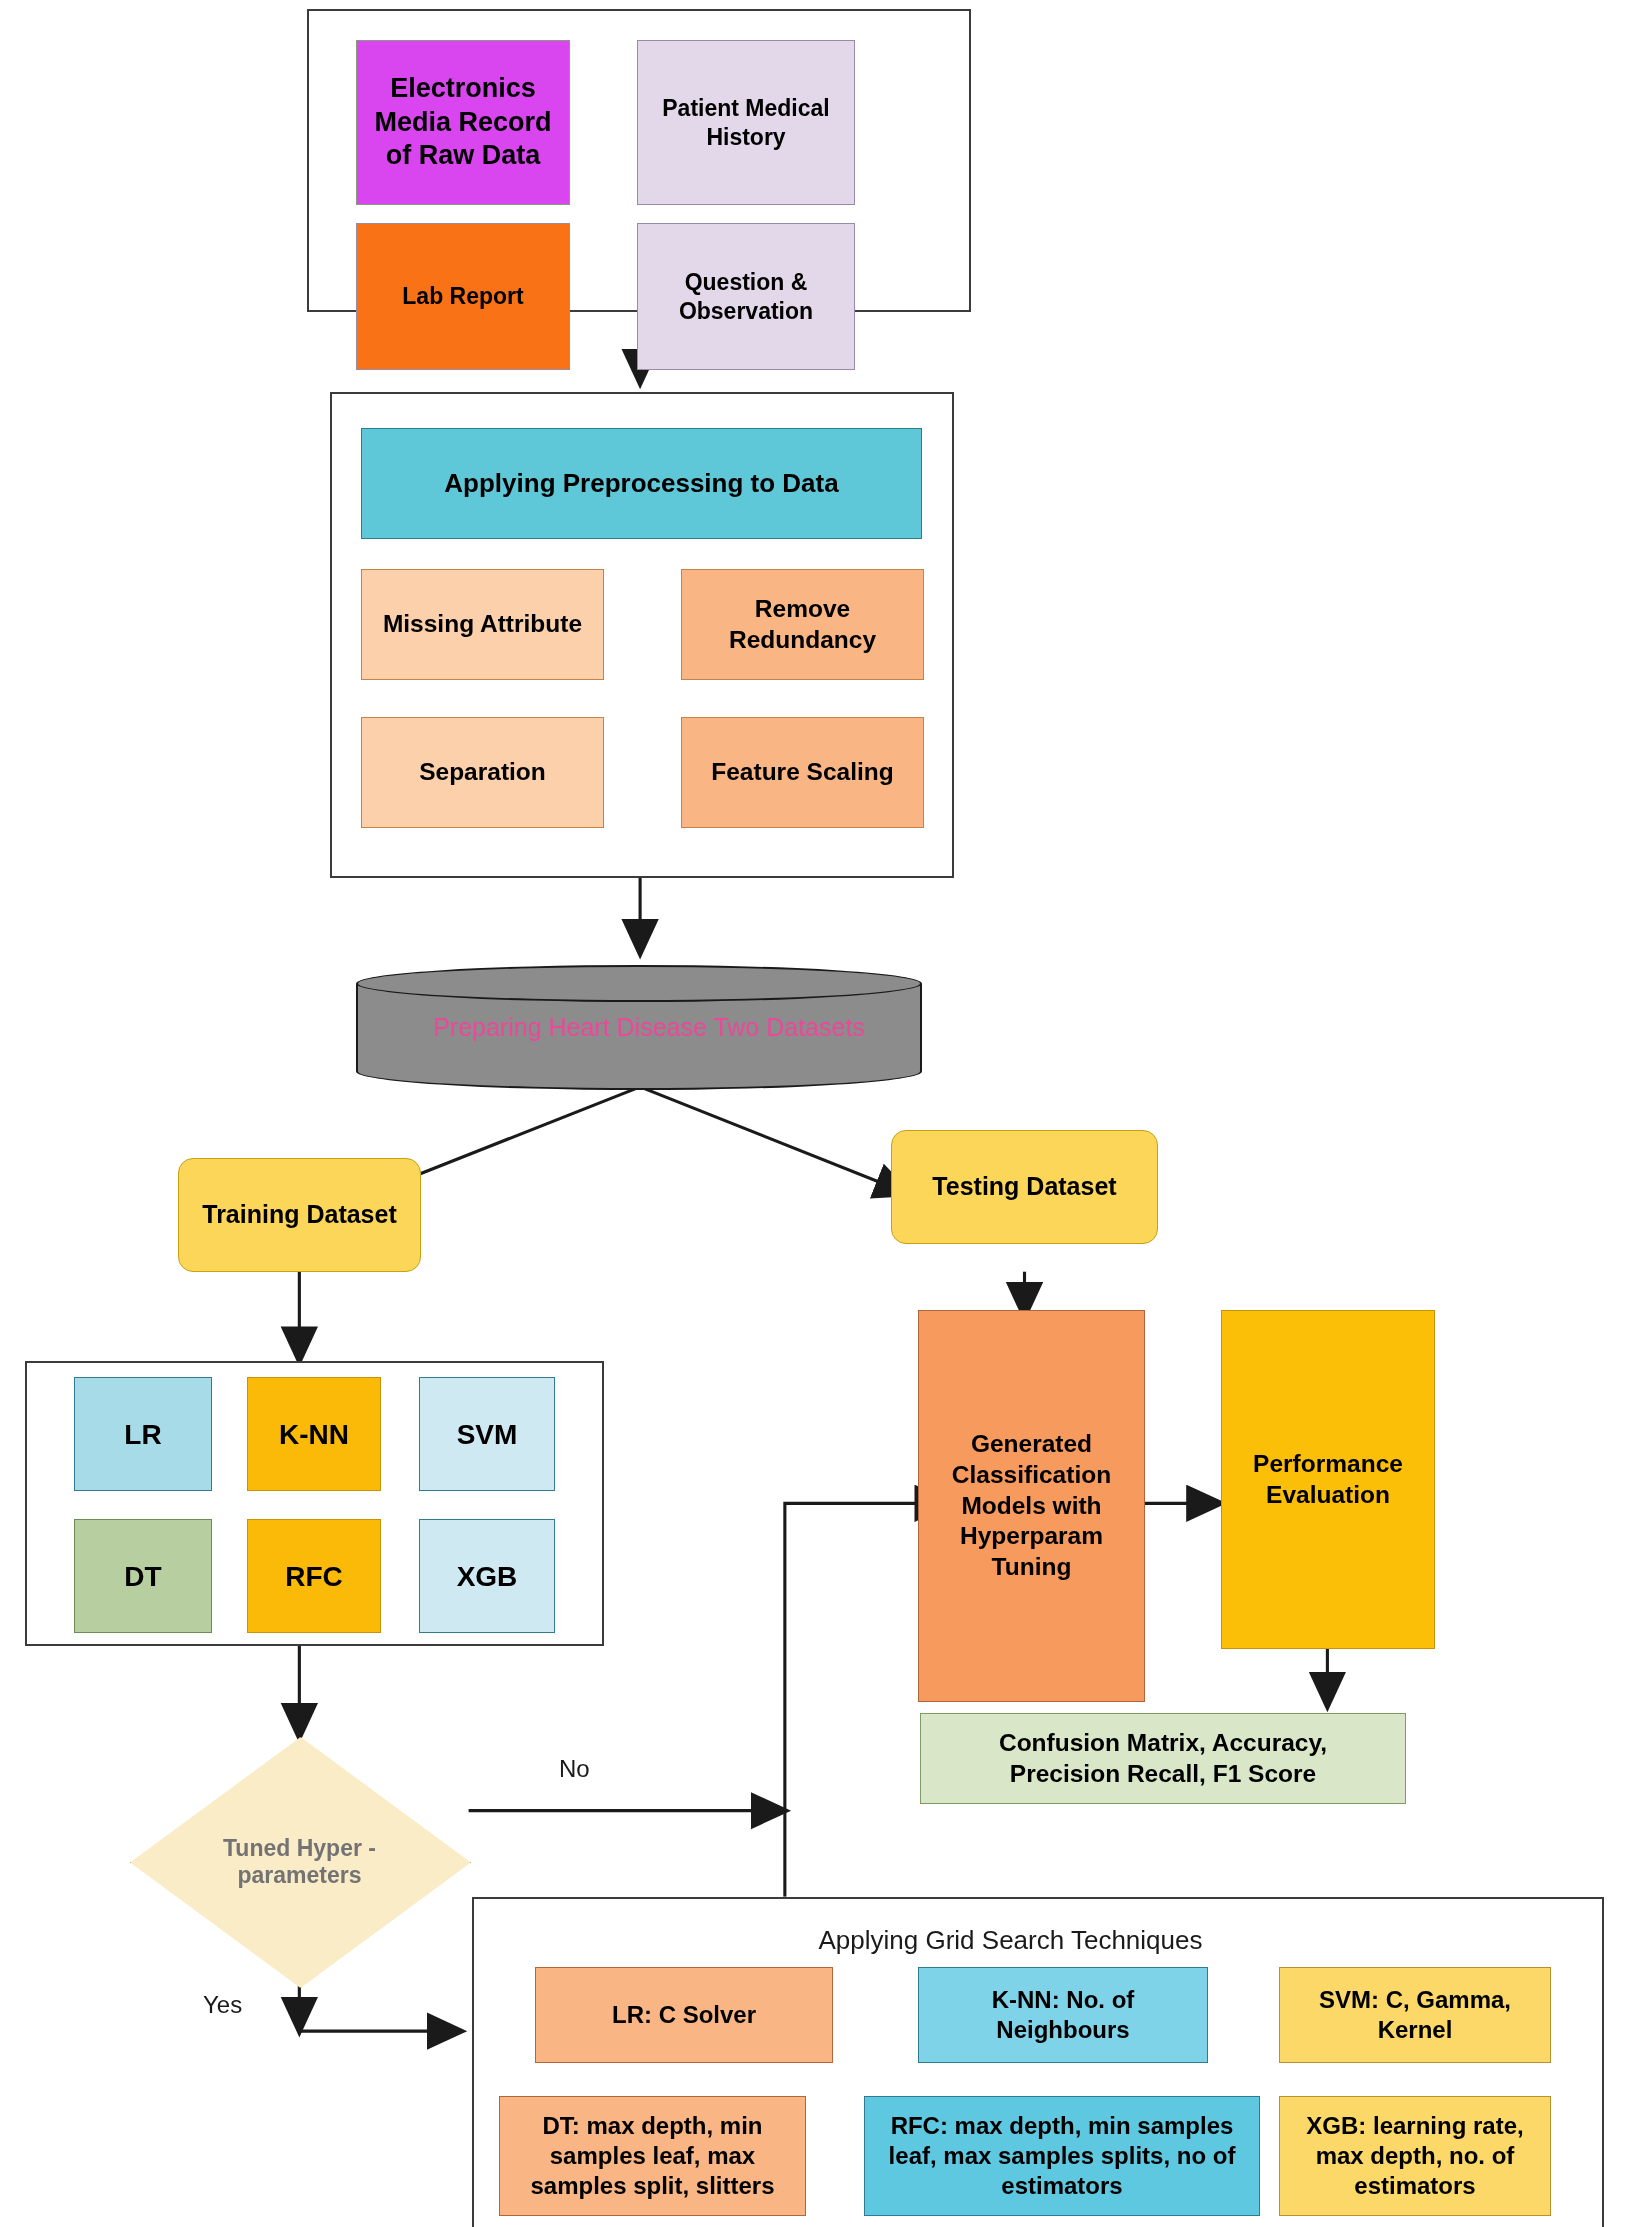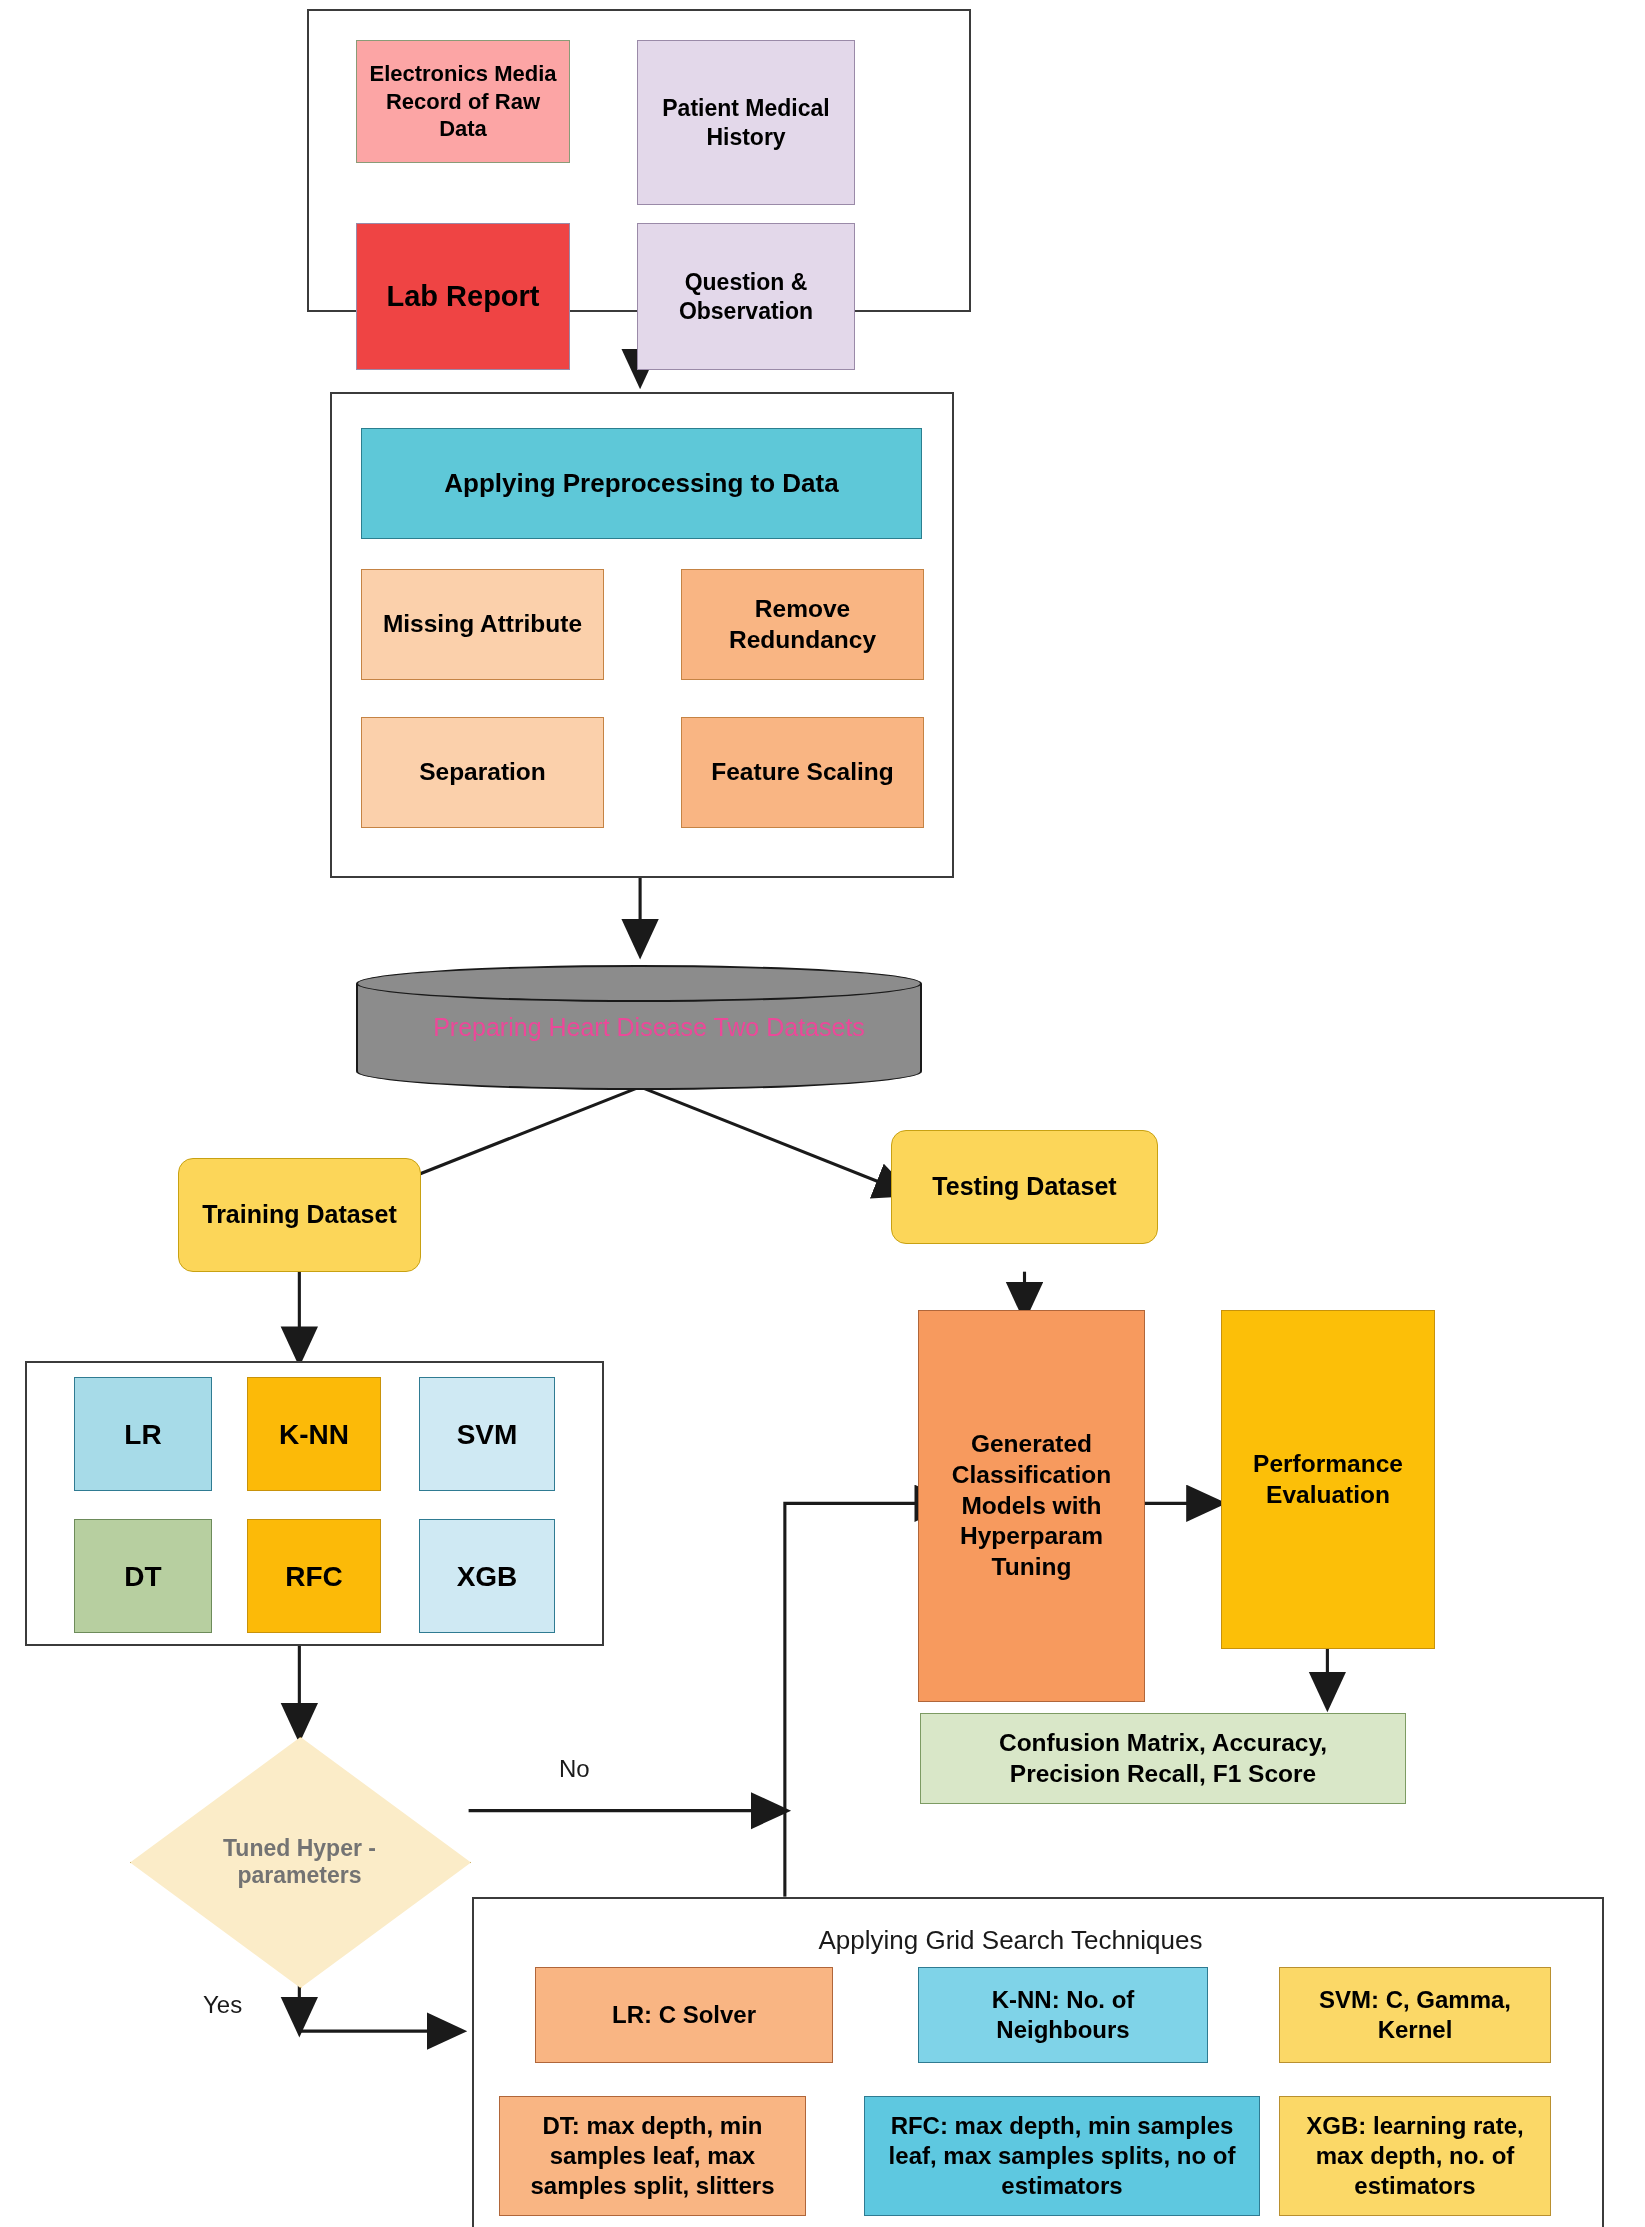--- a/index.html
+++ b/index.html
@@ -69,27 +69,27 @@
 
       <path d="M672,4230 L672,4560" marker-end="url(#ah)"></path>
       <path d="M672,4560 L1035,4560" marker-end="url(#ah)"></path>
 
       <line x1="1762" y1="4065" x2="1762" y2="4258"></line>
     </g>
   </svg>
 
   <div class="container" style="left:307px;top:9px;width:664px;height:303px;">
   </div>
-  <div class="box" style="left:356px;top:40px;width:214px;height:123px;background:#fca5a5;border:1.8px solid #8a9b77;font-size:22px;padding:0 8px;">
+  <div class="box" style="left:356px;top:40px;width:214px;height:165px;background:#d946ef;border:1.8px solid #8a9b77;font-size:27px;padding:0 8px;">
     <span>Electronics Media Record of Raw Data</span>
   </div>
   <div class="box" style="left:637px;top:40px;width:218px;height:165px;background:#e3d8ea;border:1.8px solid #9a8aa8;font-size:23px;padding:0 8px;">
     <span>Patient Medical History</span>
   </div>
-  <div class="box" style="left:356px;top:223px;width:214px;height:147px;background:#ef4444;border:1.8px solid #9a8aa8;font-size:29px;padding:0 8px;">
+  <div class="box" style="left:356px;top:223px;width:214px;height:147px;background:#f97316;border:1.8px solid #9a8aa8;font-size:23px;padding:0 8px;">
     <span>Lab Report</span>
   </div>
   <div class="box" style="left:637px;top:223px;width:218px;height:147px;background:#e3d8ea;border:1.8px solid #9a8aa8;font-size:23px;padding:0 8px;">
     <span>Question &amp; Observation</span>
   </div>
 
   <div class="container" style="left:330px;top:392px;width:624px;height:486px;">
   </div>
   <div class="box" style="left:361px;top:428px;width:561px;height:111px;background:#5ec8d8;border:1.8px solid #2b7f8f;font-size:26px;padding:0 9px;">
     <span>Applying Preprocessing to Data</span>

